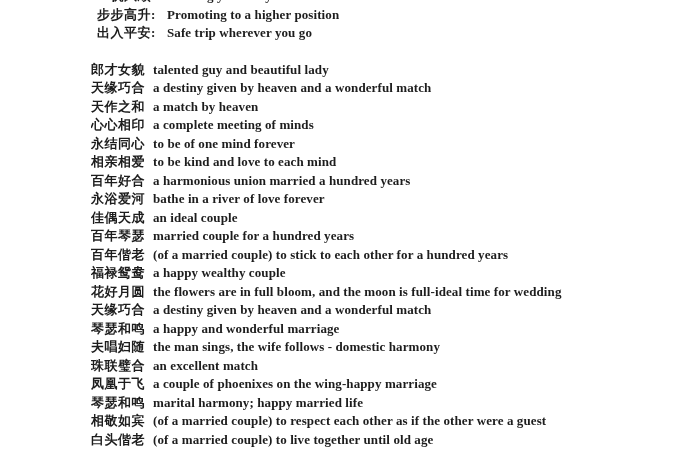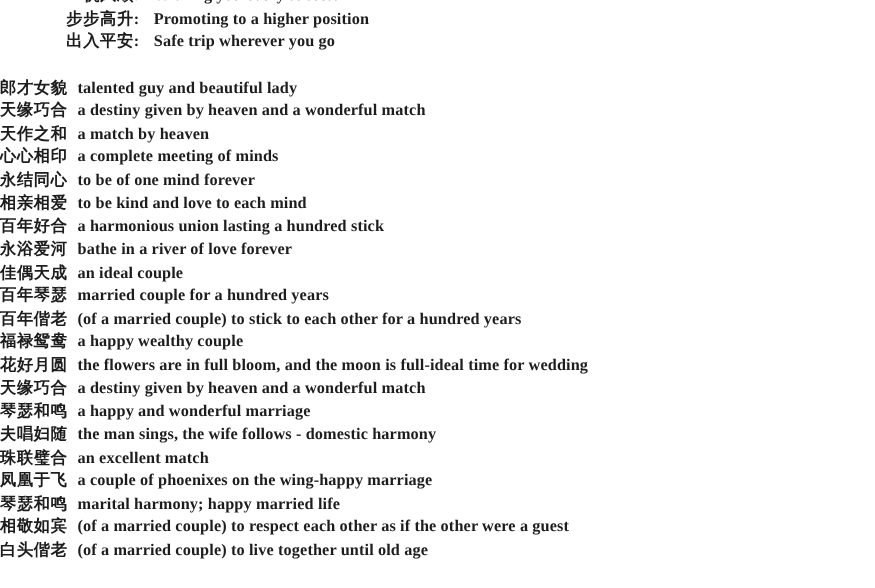--- a/index.html
+++ b/index.html
@@ -21,23 +21,23 @@
     width: 700px;
   }
   .row {
     line-height: 18.5px;
     height: 18.5px;
     white-space: nowrap;
     font-weight: bold;
     font-size: 13px;
     color: #1d1d1d;
   }
-  .greetings .row { padding-left: 53px; }
+  .greetings .row { padding-left: 97px; }
   .phrases { margin-top: 18px; }
-  .phrases .row { }
+  .phrases .row { padding-left: 91px; }
   .cn {
     display: inline-block;
     vertical-align: top;
     overflow: hidden;
     white-space: nowrap;
     letter-spacing: 0.5px;
     font-size: 13px;
   }
   .greetings .cn { width: 62px; margin-right: 8px; }
   .phrases .cn { width: 54px; margin-right: 8px; }
@@ -55,21 +55,21 @@
       <div class="row"><span class="cn">步步高升:</span><span class="en">Promoting to a higher position</span></div>
       <div class="row"><span class="cn">出入平安:</span><span class="en">Safe trip wherever you go</span></div>
     </div>
   <div class="phrases" id="phrases">
       <div class="row"><span class="cn">郎才女貌</span><span class="en">talented guy and beautiful lady</span></div>
       <div class="row"><span class="cn">天缘巧合</span><span class="en">a destiny given by heaven and a wonderful match</span></div>
       <div class="row"><span class="cn">天作之和</span><span class="en">a match by heaven</span></div>
       <div class="row"><span class="cn">心心相印</span><span class="en">a complete meeting of minds</span></div>
       <div class="row"><span class="cn">永结同心</span><span class="en">to be of one mind forever</span></div>
       <div class="row"><span class="cn">相亲相爱</span><span class="en">to be kind and love to each mind</span></div>
-      <div class="row"><span class="cn">百年好合</span><span class="en">a harmonious union lasting a hundred stick</span></div>
+      <div class="row"><span class="cn">百年好合</span><span class="en">a harmonious union married a hundred years</span></div>
       <div class="row"><span class="cn">永浴爱河</span><span class="en">bathe in a river of love forever</span></div>
       <div class="row"><span class="cn">佳偶天成</span><span class="en">an ideal couple</span></div>
       <div class="row"><span class="cn">百年琴瑟</span><span class="en">married couple for a hundred years</span></div>
       <div class="row"><span class="cn">百年偕老</span><span class="en">(of a married couple) to stick to each other for a hundred years</span></div>
       <div class="row"><span class="cn">福禄鸳鸯</span><span class="en">a happy wealthy couple</span></div>
       <div class="row"><span class="cn">花好月圆</span><span class="en">the flowers are in full bloom, and the moon is full-ideal time for wedding</span></div>
       <div class="row"><span class="cn">天缘巧合</span><span class="en">a destiny given by heaven and a wonderful match</span></div>
       <div class="row"><span class="cn">琴瑟和鸣</span><span class="en">a happy and wonderful marriage</span></div>
       <div class="row"><span class="cn">夫唱妇随</span><span class="en">the man sings, the wife follows - domestic harmony</span></div>
       <div class="row"><span class="cn">珠联璧合</span><span class="en">an excellent match</span></div>

